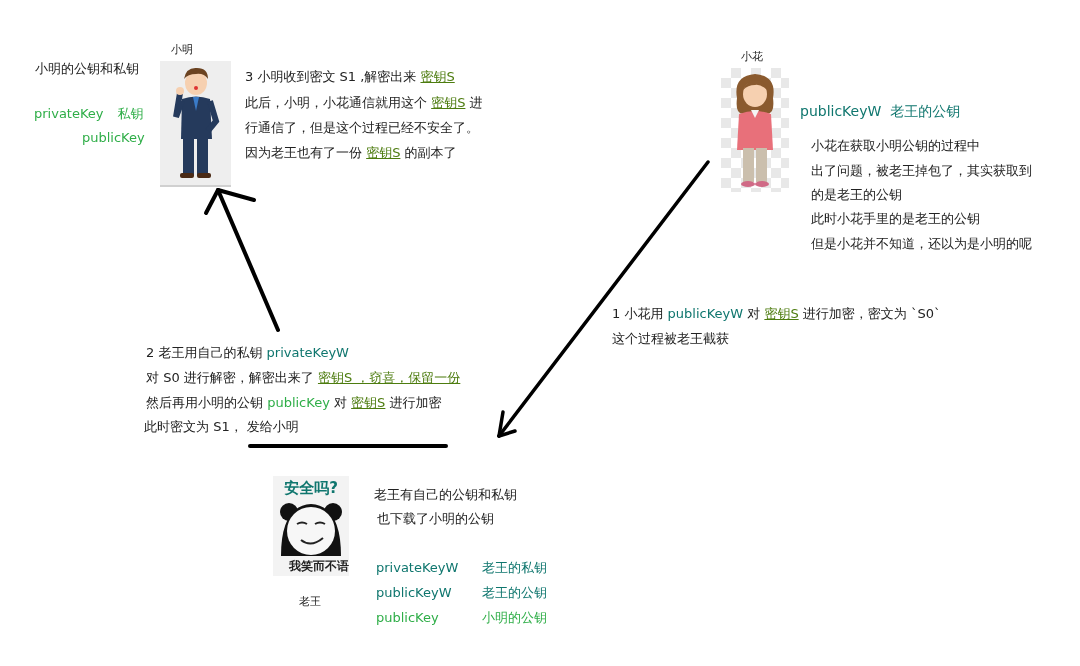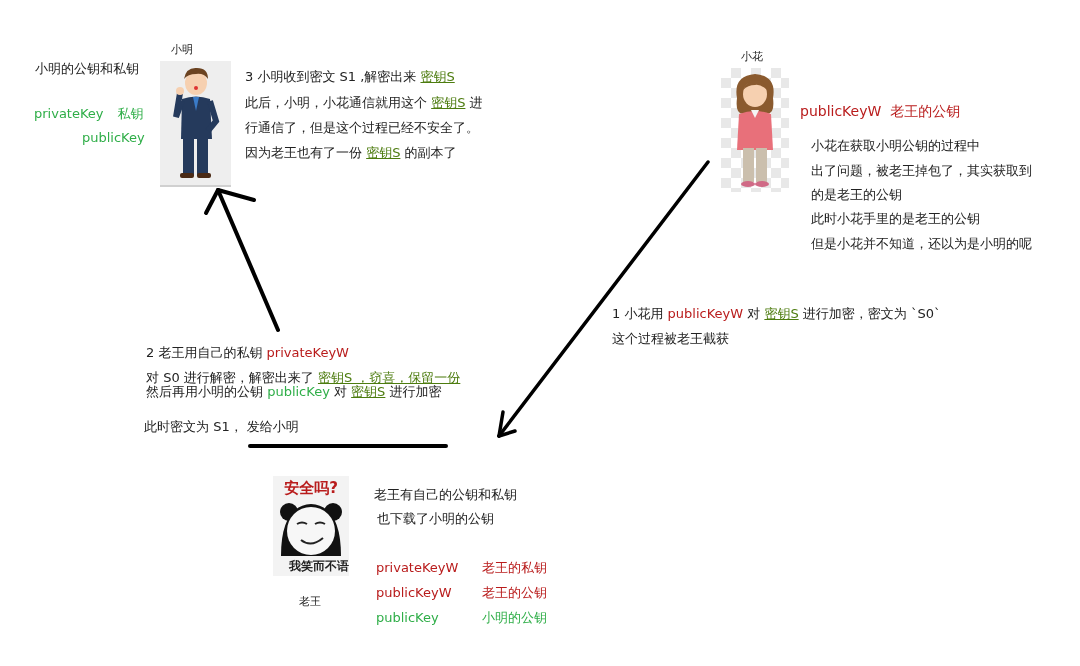--- a/index.html
+++ b/index.html
@@ -1,20 +1,20 @@
 <!DOCTYPE html>
 <html><head>
 <meta charset="utf-8">
 <style>
   html, body { margin:0; padding:0; background:#ffffff; }
   body { width:1080px; height:666px; position:relative; overflow:hidden;
          font-family:"DejaVu Sans","Liberation Sans",sans-serif; color:#222; font-size:13px; }
   .line { position:absolute; white-space:nowrap; font-size:13px; line-height:20px; }
   .small { font-size:11px; }
-  .red { color:#b91c1c; }
+  .red { color:#0f766e; }
   .green { color:#2fae48; }
   .blue { color:#4d7c0f;text-decoration:underline; }
   .fig { position:absolute; background:#eeeeee; }
   .checker { background-color:#ffffff;
     background-image:
       linear-gradient(45deg,#e8e8e8 25%,transparent 25%,transparent 75%,#e8e8e8 75%),
       linear-gradient(45deg,#e8e8e8 25%,transparent 25%,transparent 75%,#e8e8e8 75%);
     background-size:20px 20px; background-position:0 0,10px 10px; }
   svg { position:absolute; left:0; top:0; }
 </style>
@@ -113,21 +113,21 @@
 <div class="line" style="left:612px;top:329px;">这个过程被老王截获</div>
 
 <div class="line" style="left:146px;top:343px;">
   <span>2  老王用自己的私钥</span>
   <span class="red">privateKeyW</span>
 </div>
 <div class="line" style="left:146px;top:368px;">
   <span>对 S0 进行解密，解密出来了</span>
   <span class="blue">密钥S ，窃喜，保留一份</span>
 </div>
-<div class="line" style="left:146px;top:382px;">
+<div class="line" style="left:146px;top:393px;">
   <span>然后再用小明的公钥</span>
   <span class="green">publicKey</span>
   <span>对</span>
   <span class="blue">密钥S</span>
   <span>进行加密</span>
 </div>
 <div class="line" style="left:144px;top:417px;">此时密文为 S1， 发给小明</div>
 
 <div class="fig" style="left:273px;top:476px;width:76px;height:100px;background:#f3f3f3;">
   <div class="line red" style="left:0;width:76px;text-align:center;top:2px;font-size:15px;font-weight:bold;">安全吗?</div>

